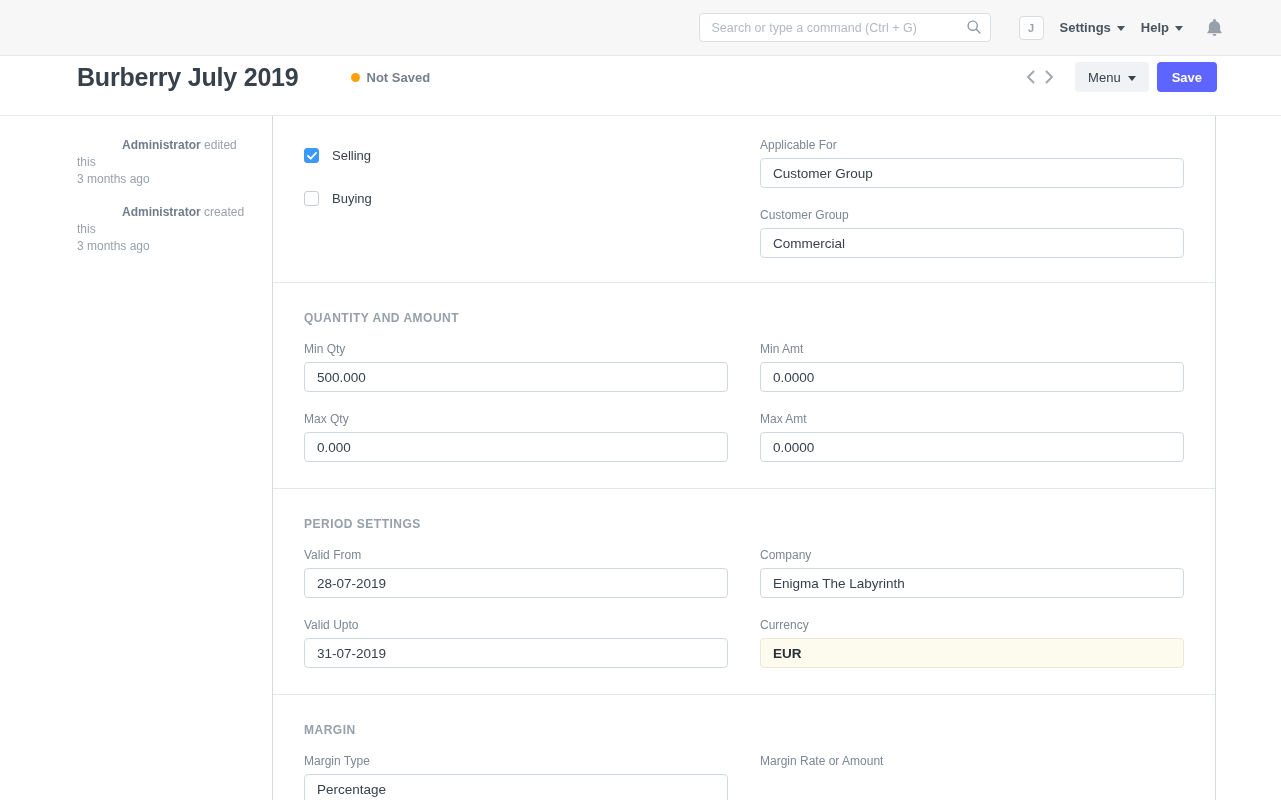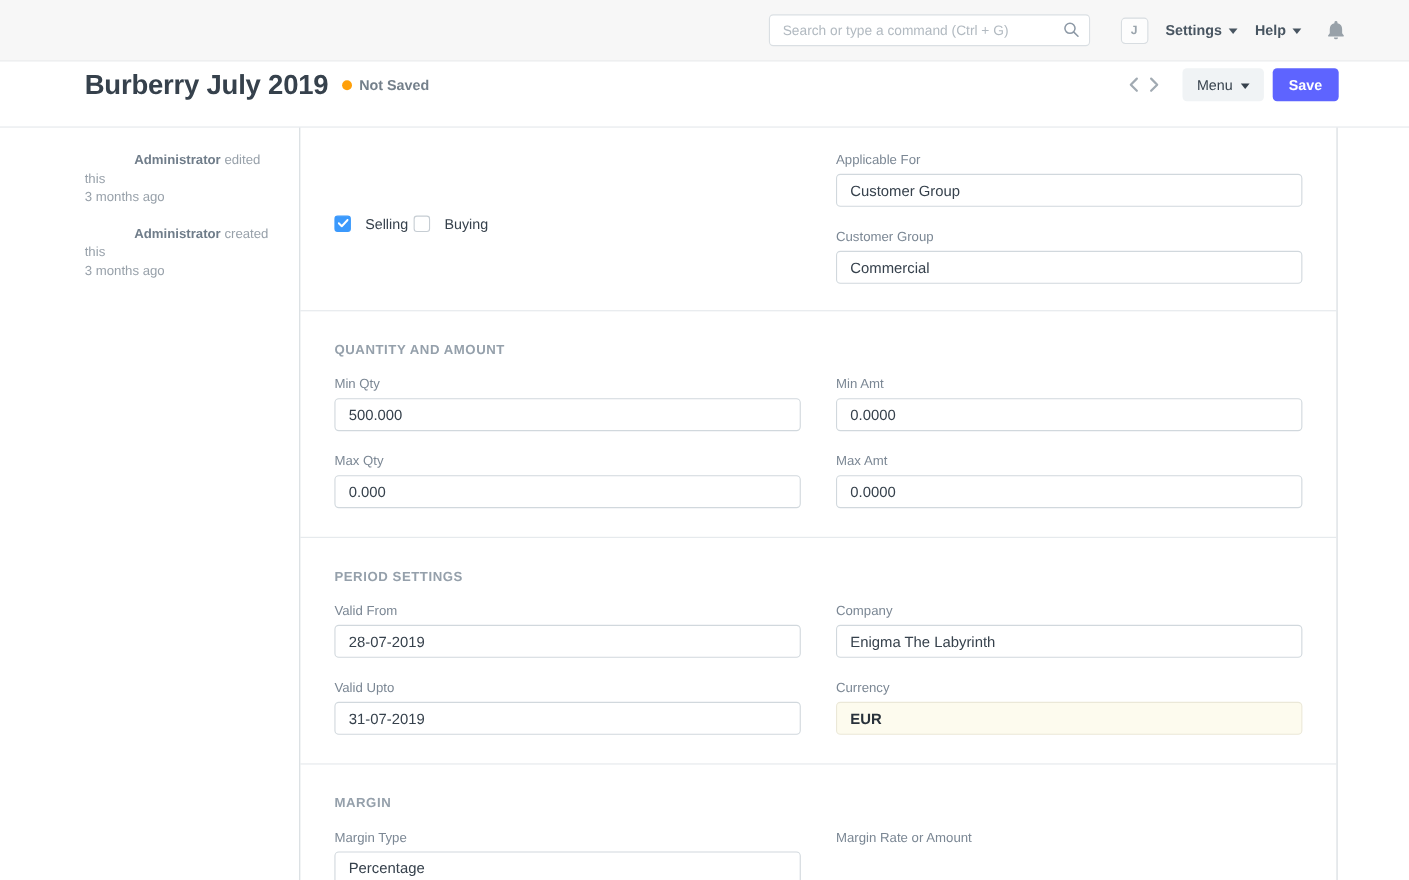--- a/index.html
+++ b/index.html
@@ -19,21 +19,21 @@
     display:flex; align-items:center; justify-content:center; font-size:11px;
     font-weight:700; color:#9aa4ac; background:#fdfdfd; cursor:pointer; }
   .nav-link { font-size:13px; font-weight:700; color:#485561; margin-left:16px;
     display:flex; align-items:center; gap:6px; cursor:pointer; }
   .caret { width:0; height:0; border-left:4px solid transparent;
     border-right:4px solid transparent; border-top:5px solid #485561; margin-top:2px; }
   .bell { margin-left:24px; cursor:pointer; display:flex; align-items:center; }
 
   
   .page-head { height:60px; border-bottom:1px solid #e4e8eb; display:flex;
-    align-items:center; padding:0 64px 17px 77px; background:#fff; }
+    align-items:center; padding:0 64px 17px 77px; background:#fff;gap:40px; }
   .title { font-size:25px; font-weight:600; color:#36414c; letter-spacing:-0.2px; }
   .indicator { display:flex; align-items:center; margin-left:12px; gap:7px; }
   .dot { width:9px; height:9px; border-radius:50%; background:#ffa00a; }
   .status-text { font-size:13px; font-weight:700; color:#74808b; }
   .head-right { margin-left:auto; display:flex; align-items:center; }
   .chev { padding:4px 5px; cursor:pointer; display:flex; align-items:center; }
   .btn { height:30px; border:none; border-radius:4px; font-size:13px;
     font-family:inherit; display:flex; align-items:center; cursor:pointer; }
   .btn-menu { background:#f0f3f5; color:#36414c; padding:0 13px; gap:7px; margin:0 8px 0 16px; }
   .btn-menu .caret { border-top-color:#36414c; }
@@ -54,21 +54,21 @@
     margin-bottom:17px; }
   .grid { display:grid; grid-template-columns:1fr 1fr; column-gap:32px; row-gap:20px; }
   .col-stack { display:flex; flex-direction:column; gap:20px; }
   .field label { display:block; font-size:12px; color:#7b8794; margin-bottom:6px; }
   .field input { width:100%; height:30px; border:1px solid #d1d8dd; border-radius:4px;
     padding:0 12px; font-size:13.5px; color:#36414c; background:#fff;
     font-family:inherit; outline:none; }
   .field input.bold-yellow { background:#fdfbee; border-color:#ebe8d8;
     font-weight:700; color:#28313a; }
 
-  .checkbox-col { padding-top:10px; display:flex; flex-direction:row; gap:5px; }
+  .checkbox-col { padding-top:10px; display:flex; flex-direction:column; gap:28px; }
   .cb-row { display:flex; align-items:center; gap:13px; cursor:pointer; width:max-content; }
   .cb-box { width:15px; height:15px; border:1px solid #c6cdd3; border-radius:3px;
     background:#fff; display:flex; align-items:center; justify-content:center; }
   .cb-box svg { display:none; }
   .cb-row[data-checked="true"] .cb-box { background:#3b99fc; border-color:#3b99fc; }
   .cb-row[data-checked="true"] .cb-box svg { display:block; }
   .cb-label { font-size:13px; color:#36414c; }
 </style>
 </head>
 <body>

